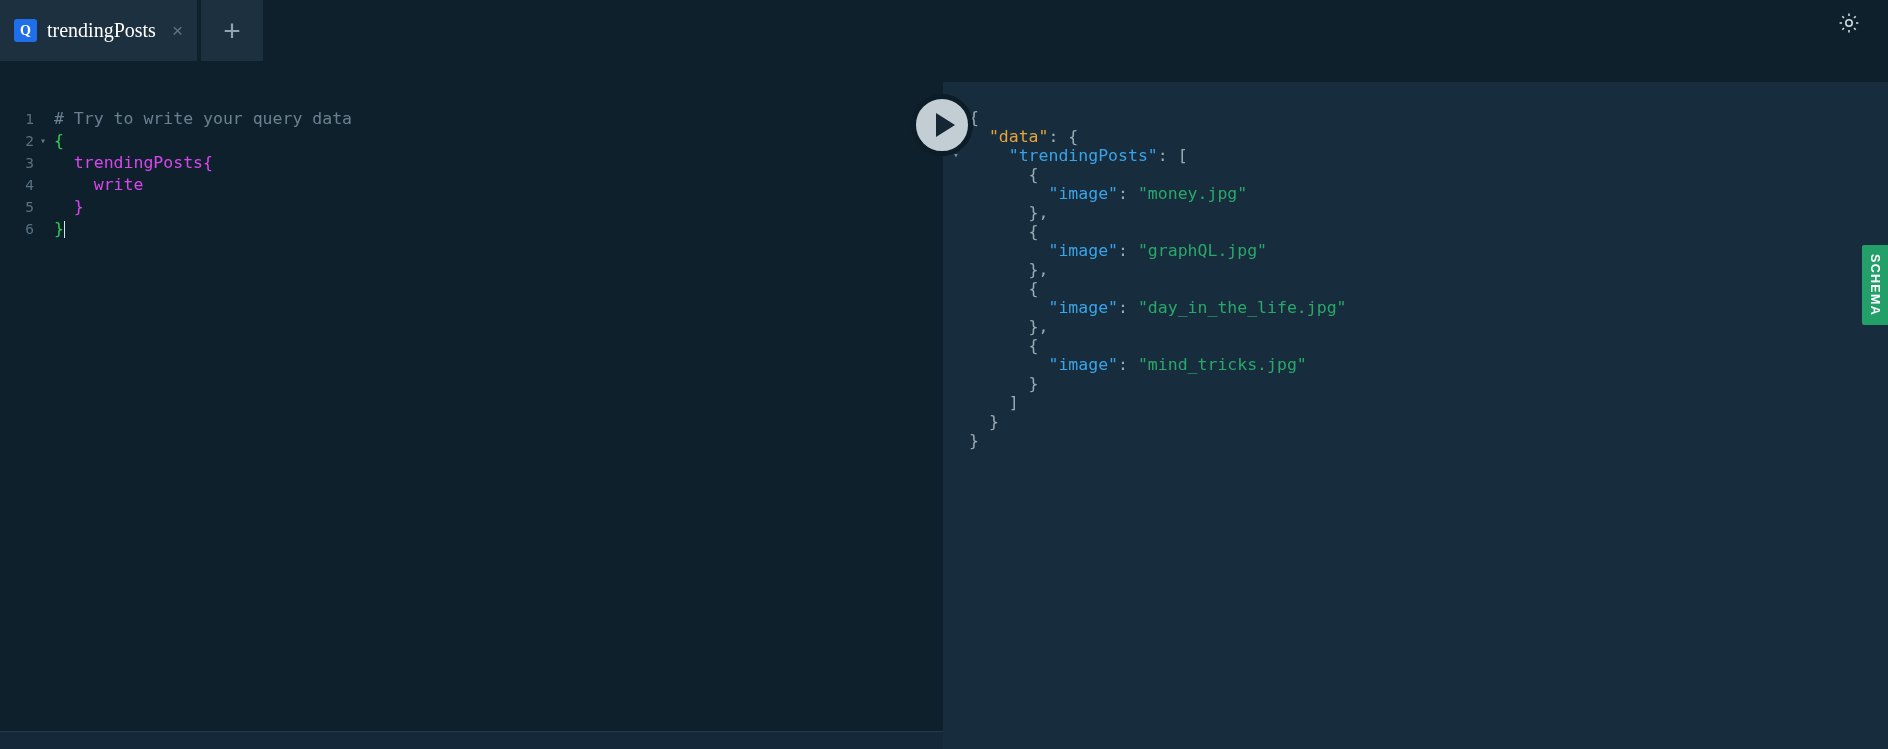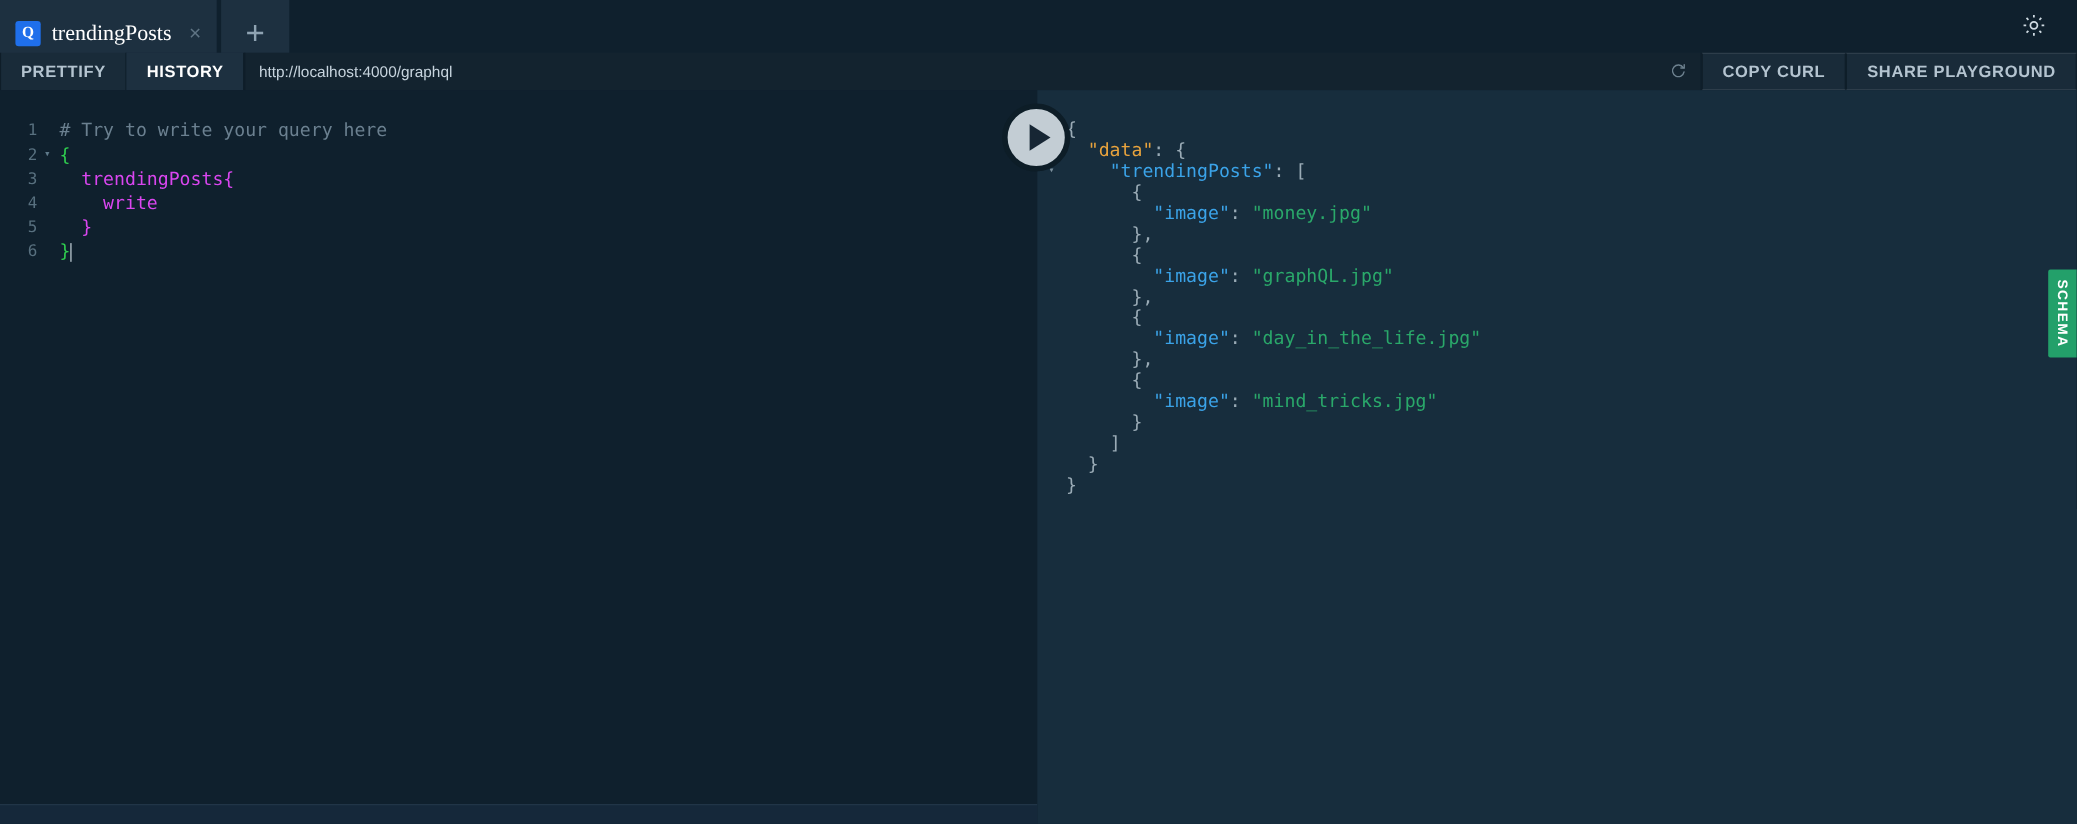--- a/index.html
+++ b/index.html
@@ -178,43 +178,26 @@
     <div class="tab-add">+</div>
 
     <div class="gear-btn">
       <svg width="24" height="24" viewBox="0 0 24 24" fill="none" stroke="#cfdae2" stroke-width="1.6">
         <circle cx="12" cy="12" r="3.2"></circle>
         <path d="M12 2.6v2.4M12 19v2.4M21.4 12H19M5 12H2.6M18.7 5.3l-1.7 1.7M7 17l-1.7 1.7M18.7 18.7L17 17M7 7L5.3 5.3"></path>
       </svg>
     </div>
   </div>
 
-  <div class="toolbar">
-    <div class="tbtn first">PRETTIFY</div>
-    <div class="tbtn active">HISTORY</div>
-
-    <div class="urlbar">
-      <span class="url-text" title="Enter URL">http://localhost:4000/graphql</span>
-      <span class="reload-icon">
-        <svg width="17" height="17" viewBox="0 0 20 20" fill="none" stroke="#6d818f" stroke-width="1.5" stroke-linecap="round">
-          <path d="M15.5 6.5A6.2 6.2 0 1 0 16.4 11"></path>
-          <path d="M16.6 3.3v3.6h-3.6"></path>
-        </svg>
-      </span>
-    </div>
-
-    <div class="tbtn right">COPY CURL</div>
-    <div class="tbtn right">SHARE PLAYGROUND</div>
-  </div>
 
   <div class="main">
 
     <div class="pane-left">
       <div class="code" id="code-lines">
-          <div class="cline"><span class="gutter">1</span><span class="fold"></span><span class="ctext c-comment"># Try to write your query here</span></div>
+          <div class="cline"><span class="gutter">1</span><span class="fold"></span><span class="ctext c-comment"># Try to write your query data</span></div>
           <div class="cline"><span class="gutter">2</span><span class="fold">▾</span><span class="ctext c-punct">{</span></div>
           <div class="cline"><span class="gutter">3</span><span class="fold"></span><span class="ctext c-field">  trendingPosts{</span></div>
           <div class="cline"><span class="gutter">4</span><span class="fold"></span><span class="ctext c-field">    write</span></div>
           <div class="cline"><span class="gutter">5</span><span class="fold"></span><span class="ctext c-field">  }</span></div>
           <div class="cline"><span class="gutter">6</span><span class="fold"></span><span class="ctext c-punct">}</span><span class="c-cursor"></span></div>
         </div>
       <div class="pane-left-bottom"></div>
     </div>
 
     <div class="pane-right">

